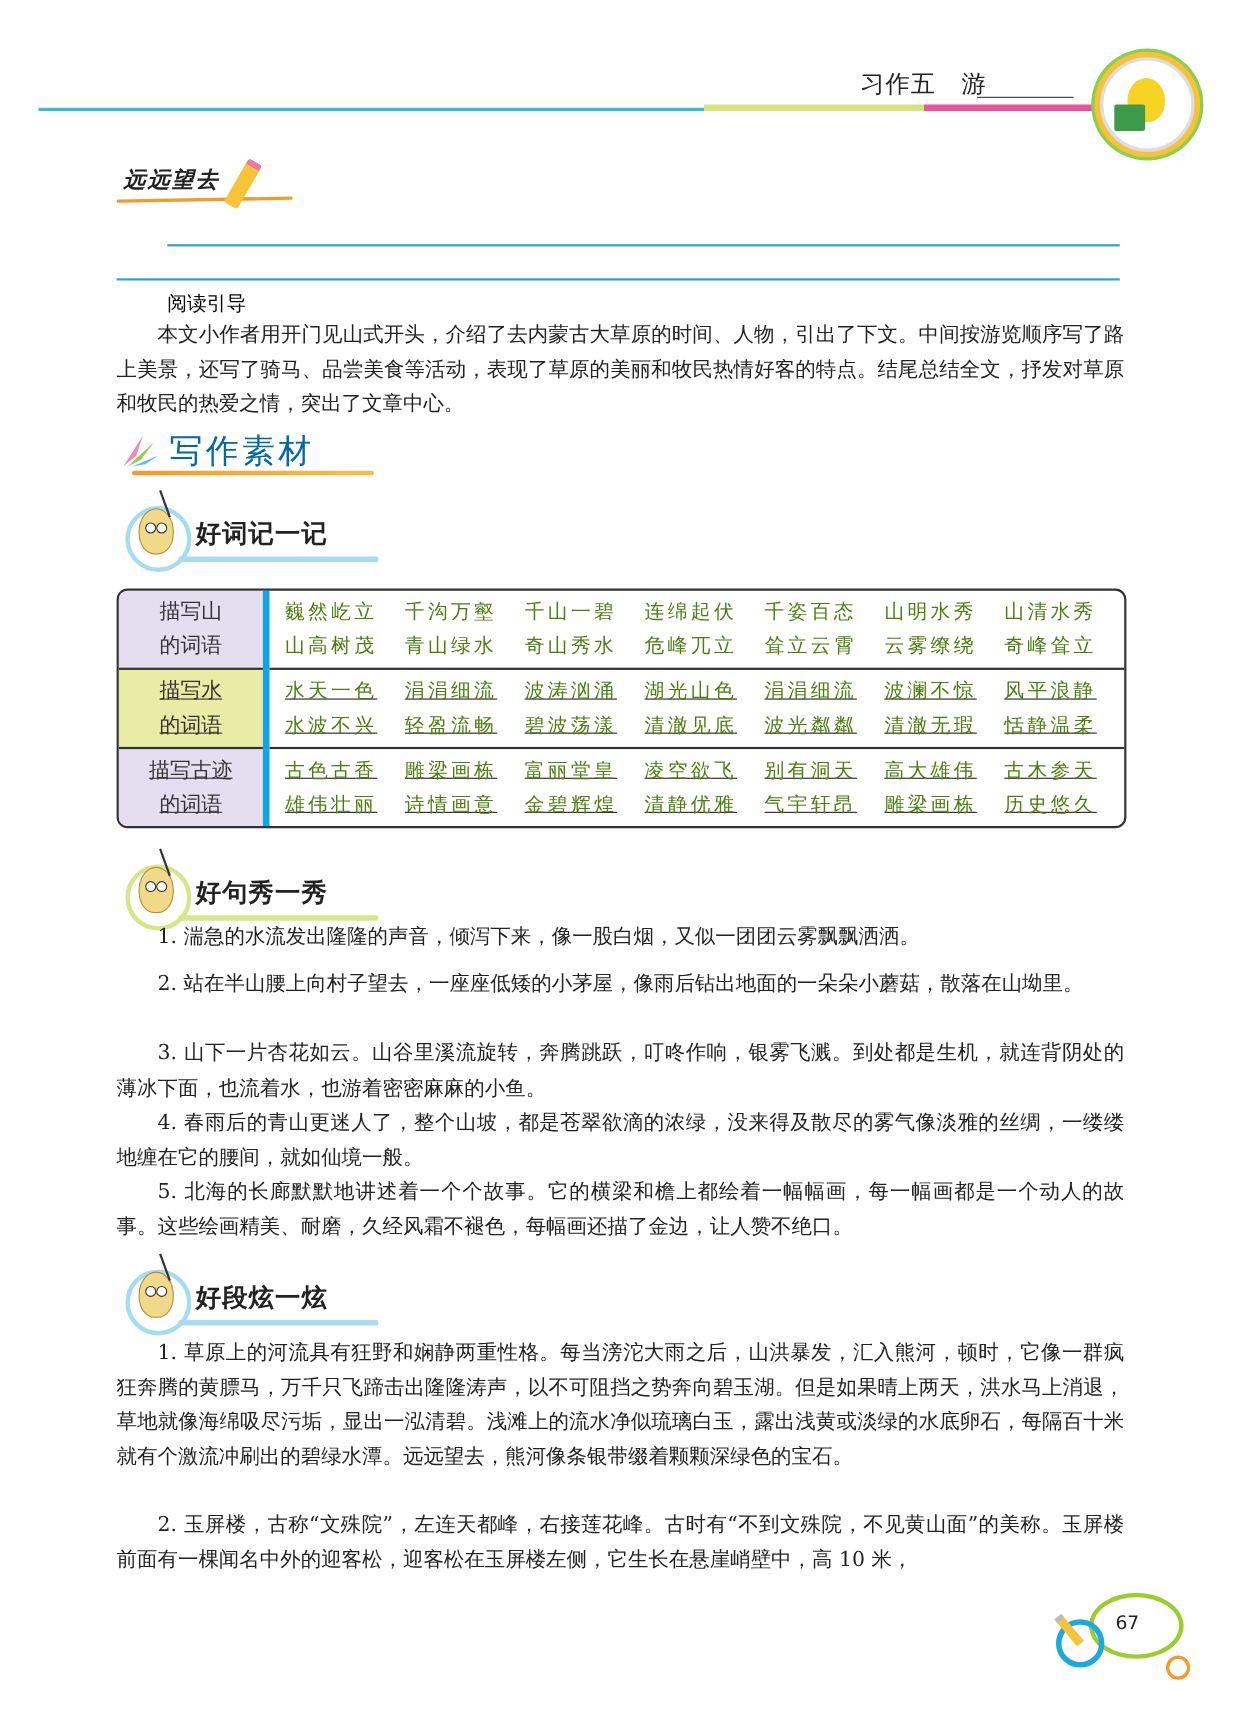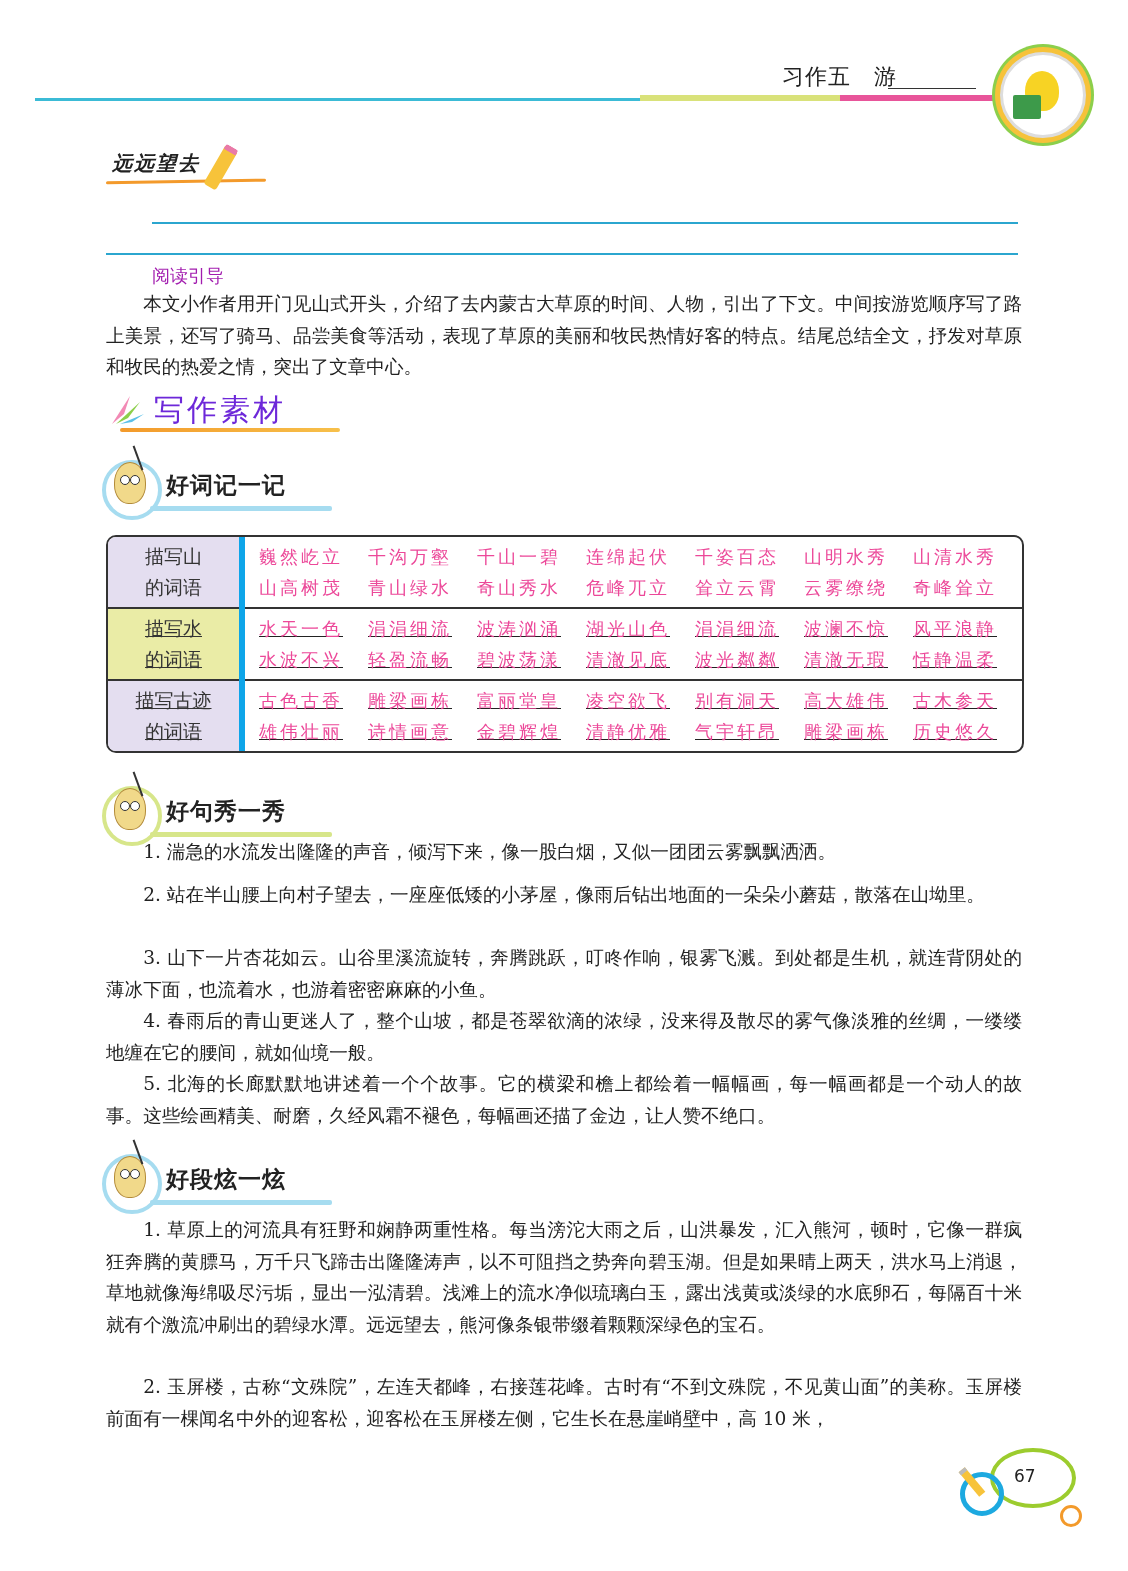--- a/index.html
+++ b/index.html
@@ -19,49 +19,49 @@
   .mascot-book { position: absolute; left: 10px; top: 40px; width: 28px; height: 24px; background: #3d9a4a; border-radius: 2px; }
 
   
   .review-title { left: 112px; top: 150px; font-family: "DejaVu Serif", serif; font-size: 20px; font-weight: bold; letter-spacing: 2px; color: #222; font-style: italic; }
   .review-underline { left: 106px; top: 180px; width: 160px; height: 3px; background: #f39a2b; border-radius: 2px; transform: rotate(-1deg); }
   .pencil { left: 214px; top: 144px; width: 14px; height: 40px; background: #f7c33a; border-radius: 3px; transform: rotate(30deg); border-top: 6px solid #e97aa8; }
   .blank-line-1 { left: 152px; top: 222px; width: 866px; height: 2px; background: #2ba6cf; }
   .blank-line-2 { left: 106px; top: 253px; width: 912px; height: 2px; background: #2ba6cf; }
 
   
-  .guide-title { left: 152px; top: 264px; font-family: "DejaVu Sans", sans-serif; font-size: 18px; color: #a21caf; }
+  .guide-title { left: 152px; top: 264px; font-family: "DejaVu Sans", sans-serif; font-size: 18px; color: #000000; }
   .para { position: absolute; left: 106px; width: 916px; font-family: "DejaVu Serif", serif; font-size: 18.6px; line-height: 31.5px; color: #222; text-align: justify; text-indent: 2em; margin: 0; }
 
   
-  .section-title { left: 154px; top: 390px; font-family: "DejaVu Sans", sans-serif; font-size: 30px; color: #6d28d9; letter-spacing: 3px; }
+  .section-title { left: 154px; top: 390px; font-family: "DejaVu Sans", sans-serif; font-size: 30px; color: #0369a1; letter-spacing: 3px; }
   .section-underline { left: 120px; top: 428px; width: 220px; height: 4px; background: linear-gradient(90deg, #f39a2b, #f7c04a); border-radius: 2px; }
   .feather { left: 110px; top: 392px; width: 36px; height: 34px; }
 
   
-  .sub { position: absolute; left: 100px; width: 240px; height: 60px; text-decoration: underline; }
+  .sub { position: absolute; left: 112px; width: 240px; height: 60px; text-decoration: underline; }
   .sub .ring { position: absolute; left: 2px; top: 8px; width: 52px; height: 52px; border-radius: 50%; border: 4px solid #a6dcf0; }
   .sub.lime .ring { border-color: #d7e68a; }
   .sub .bug { position: absolute; left: 14px; top: 10px; width: 30px; height: 40px; background: #f1d98a; border-radius: 50% 50% 45% 45%; border: 1px solid #b38b3a; }
   .sub .eye { position: absolute; top: 12px; width: 8px; height: 8px; background: #fff; border: 1px solid #333; border-radius: 50%; }
   .sub .antenna { position: absolute; left: 22px; top: -18px; width: 2px; height: 26px; background: #333; transform: rotate(-20deg); }
   .sub .label { position: absolute; left: 66px; top: 18px; font-family: "DejaVu Sans", sans-serif; font-size: 23px; font-weight: bold; color: #222; letter-spacing: 1px; }
   .sub .bar { position: absolute; left: 50px; top: 54px; width: 182px; height: 5px; background: #a6dcf0; border-radius: 2px; }
   .sub.lime .bar { background: #d7e68a; }
 
   
   .vocab { left: 106px; top: 535px; width: 914px; border: 2px solid #333; border-radius: 10px; overflow: hidden; }
   .vocab table { border-collapse: collapse; width: 100%; }
   .vocab td { padding: 0; }
   .vocab .cat { width: 146px; text-align: center; font-family: "DejaVu Sans", sans-serif; font-size: 19px; line-height: 31px; color: #333; border-right: 6px solid #0ea5e9; padding: 4px 0; }
   .vocab .cat.purple { background: #e4def0; }
   .vocab .cat.yellow { background: #eaeca6; }
   .vocab tr + tr td { border-top: 2px solid #333; text-decoration: underline; }
   .vocab .words { padding: 4px 0 4px 14px; }
-  .vocab .wrow { display: flex; font-family: "DejaVu Serif", serif; font-size: 18px; line-height: 31px; color: #ec4899; }
+  .vocab .wrow { display: flex; font-family: "DejaVu Serif", serif; font-size: 18px; line-height: 31px; color: #4d7c0f; }
   .vocab .w { width: 109px; letter-spacing: 3px; white-space: nowrap; }
 
   
   .pg-ring-green { left: 990px; top: 1448px; width: 78px; height: 52px; border-radius: 50%; border: 4px solid #9ccc2e; }
   .pg-ring-blue { left: 960px; top: 1472px; width: 34px; height: 34px; border-radius: 50%; border: 5px solid #1da9e0; }
   .pg-ring-orange { left: 1060px; top: 1505px; width: 16px; height: 16px; border-radius: 50%; border: 3px solid #f39a2b; }
   .pg-num { left: 1014px; top: 1466px; font-family: "DejaVu Sans", sans-serif; font-size: 17px; color: #222; }
   .pg-pencil { left: 968px; top: 1466px; width: 8px; height: 28px; background: #f7c33a; transform: rotate(-40deg); border-top: 4px solid #bbb; }
 </style>
 </head>

